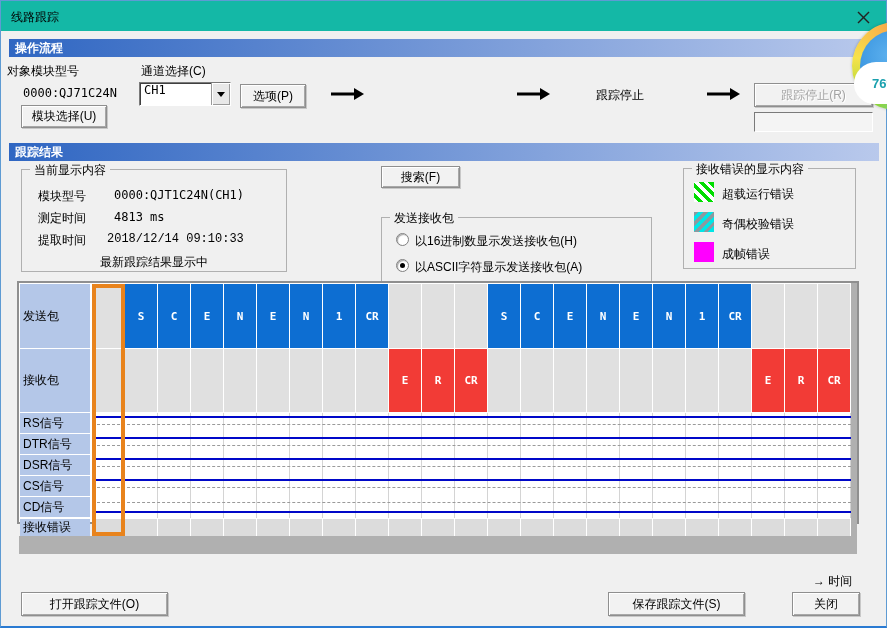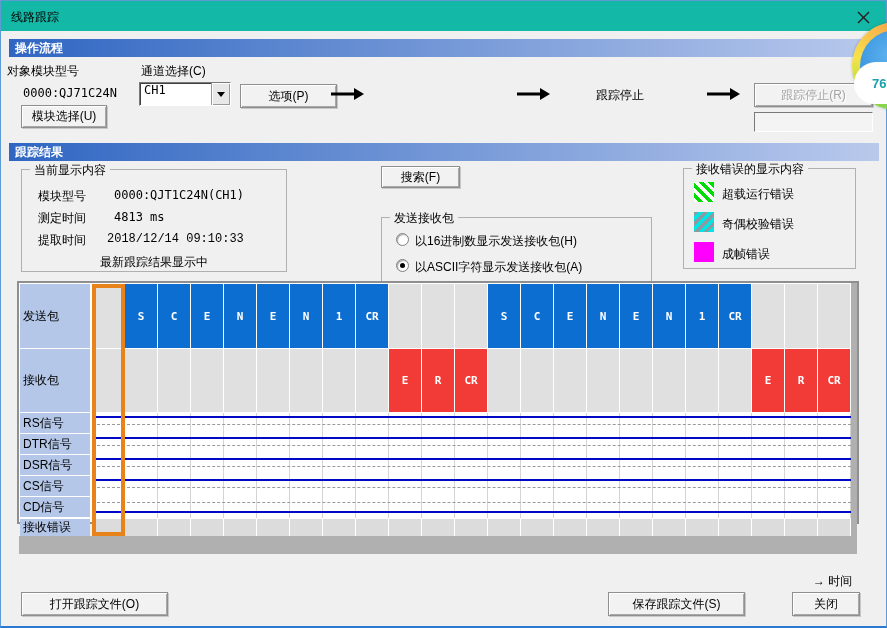--- a/index.html
+++ b/index.html
@@ -100,21 +100,21 @@
   <button class="btn" style="left:20px;top:104px;width:86px;height:23px;">模块选择(U)</button>
 
   <span class="label" style="left:140px;top:62px;">通道选择(C)</span>
   <div class="combo" style="left:138px;top:81px;width:92px;height:24px;">
     <span class="combo-text">CH1</span>
     <span class="combo-btn">
         <span class="caret-down"></span>
       </span>
   </div>
 
-  <button class="btn" style="left:239px;top:83px;width:97px;height:24px;">选项(P)</button>
+  <button class="btn" style="left:239px;top:83px;width:66px;height:24px;">选项(P)</button>
 
   <span class="arrow-flow" style="left:330px;top:86px;">
     <svg width="34" height="14" viewBox="0 0 34 14">
         <rect x="0" y="5.5" width="24" height="3" fill="#000"></rect>
         <polygon points="23,1 33,7 23,13" fill="#000"></polygon>
       </svg>
   </span>
 
 
   <span class="arrow-flow" style="left:516px;top:86px;">

